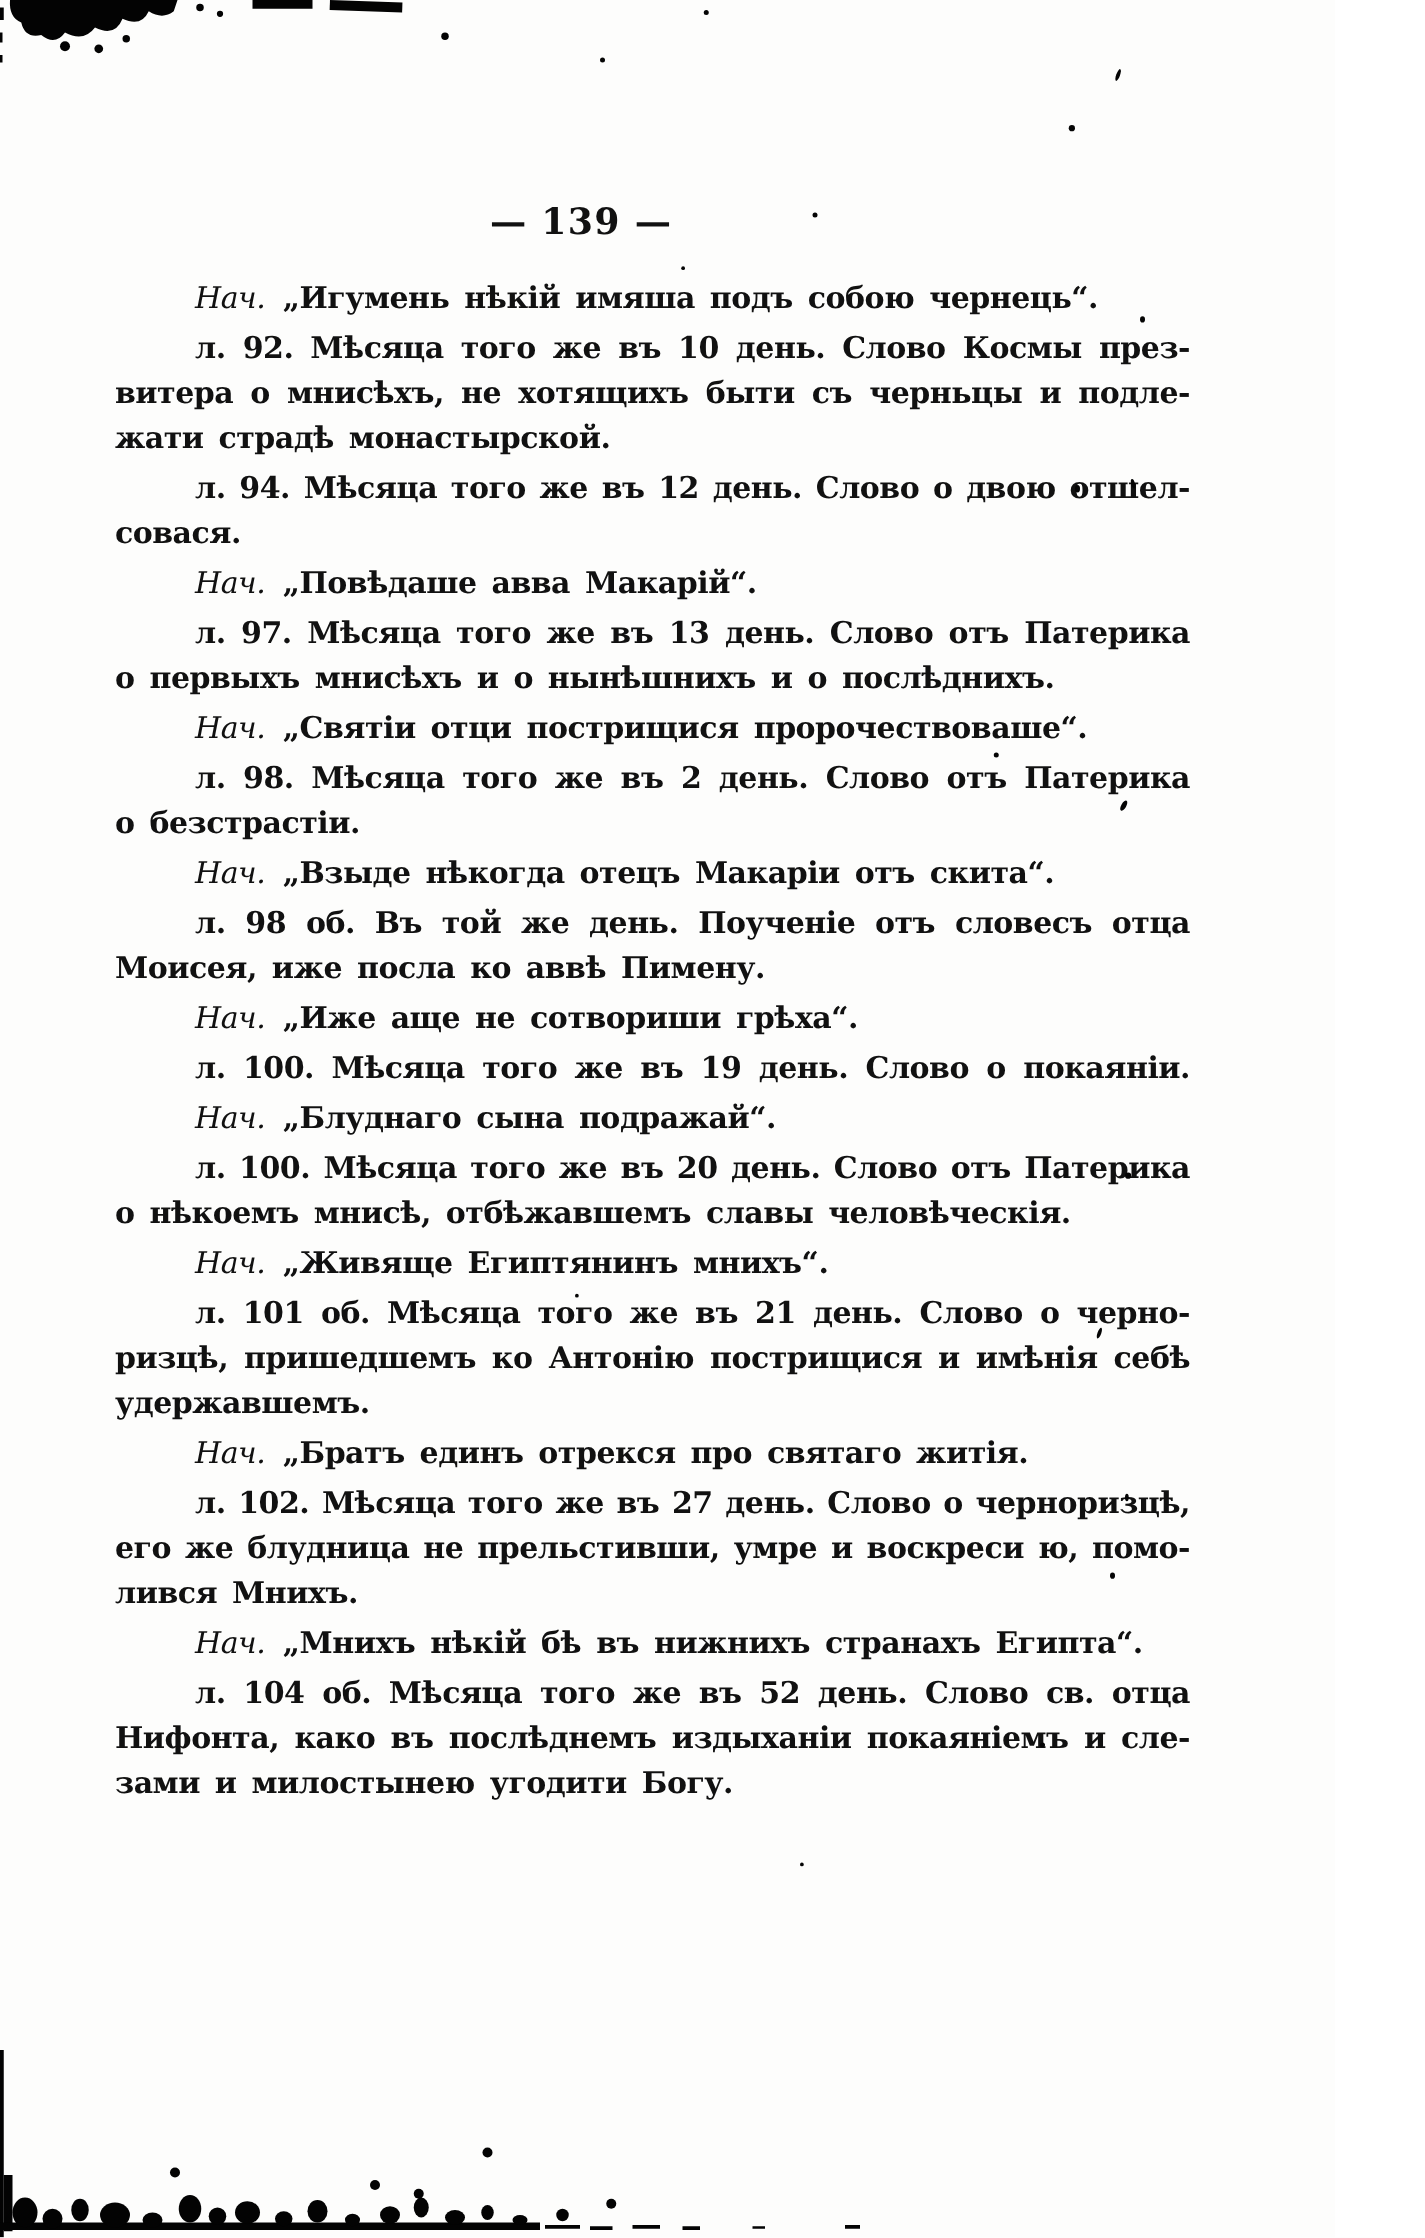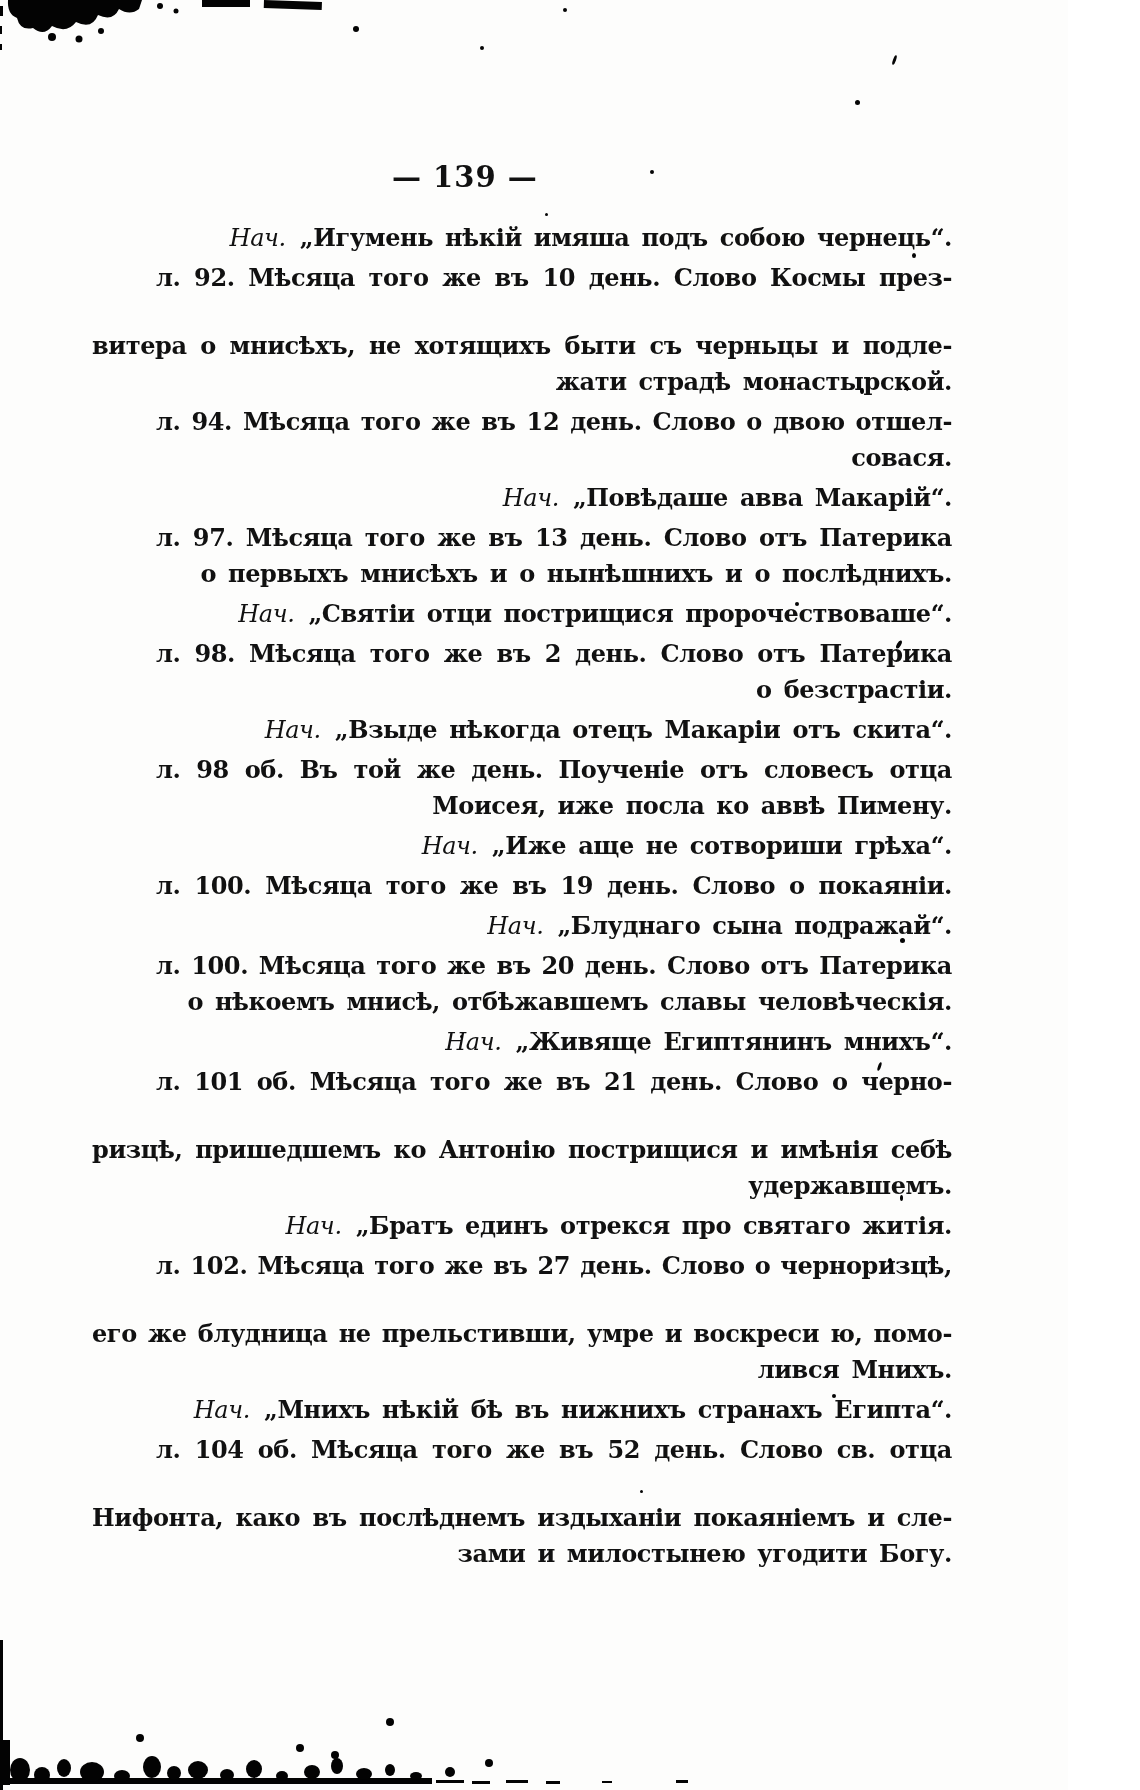--- a/index.html
+++ b/index.html
@@ -30,28 +30,27 @@
     width: 860px;
   }
   .line {
     height: 36px;
     line-height: 36px;
     font-size: 24px;
     font-weight: bold;
     letter-spacing: -0.4px;
     word-spacing: 4px;
     white-space: nowrap;
-    text-align: right;
+    text-align: left;
   }
   .line.just {
     white-space: normal;
     text-align: justify;
     text-align-last: justify;
     word-spacing: normal;
-    margin-top: 32px;
   }
   .line.indent { padding-left: 64px; }
   .line.pstart { margin-top: 4px; }
   .text-block .line:first-child { margin-top: 0; }
   .lead {
     font-style: italic;
     font-weight: normal;
     margin-right: 14px;
   }
   .speck {

